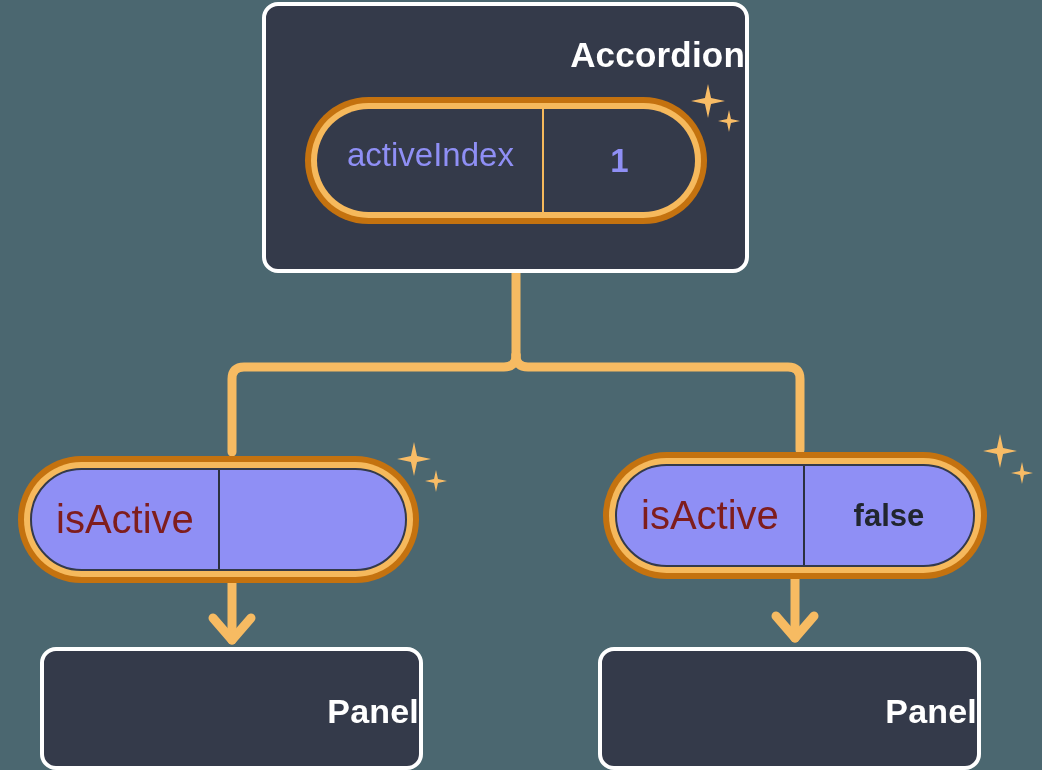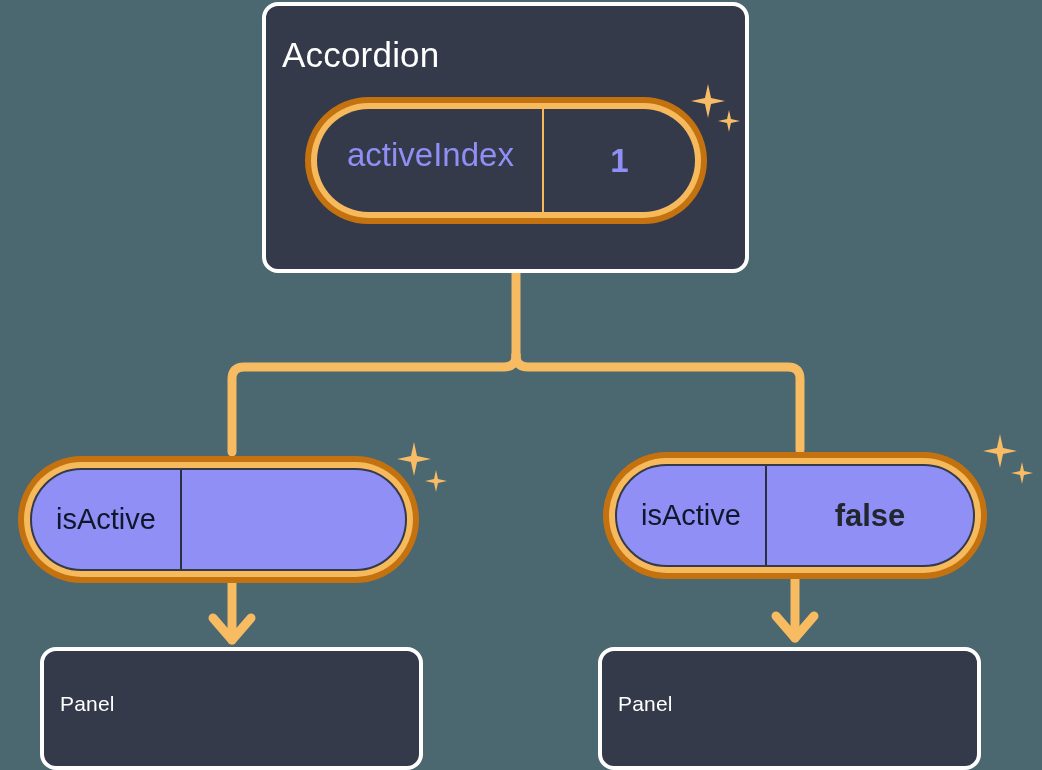--- a/index.html
+++ b/index.html
@@ -35,23 +35,23 @@
     position: absolute;
     box-sizing: border-box;
     background: #343a4a;
     border: 4px solid #ffffff;
     border-radius: 16px;
   }
   .comp-title {
     position: absolute;
     left: 0;
     right: 0;
-    text-align: left;
+    text-align: right;
     color: #ffffff;
-    font-weight: 400;
+    font-weight: 700;
     letter-spacing: 0.2px;
     white-space: nowrap;
     margin-left: 16px;
   }
 
   #accordion-box {
     left: 262px;
     top: 2px;
     width: 487px;
     height: 271px;
@@ -63,21 +63,21 @@
 
   .panel-box {
     top: 647px;
     width: 383px;
     height: 123px;
   }
   #panel-left  { left: 40px; }
   #panel-right { left: 598px; }
   .panel-box .comp-title {
     top: 41px;
-    font-size: 21px;
+    font-size: 34px;
   }
 
   
   .pill-outer {
     position: absolute;
     box-sizing: border-box;
     border-radius: 999px;
     background: #c4720f;          
     padding: 6px;
     display: flex;
@@ -128,22 +128,22 @@
     color: #8f8ff5;
     font-size: 33px;
   }
 
   
   .pill-leaf .pill-inner {
     background: #8f8ff5;
     border: 2px solid #343a4a;
   }
   .pill-leaf .pill-key {
-    color: #0f172a;
-    font-size: 29px;
+    color: #7f1d1d;
+    font-size: 40px;
     padding: 0 24px;
     border-right: 2px solid #2b3040;
   }
   .pill-leaf .pill-val {
     color: #21262f;
     font-size: 31px;
   }
 
   #pill-is-active-false {
     left: 18px;

